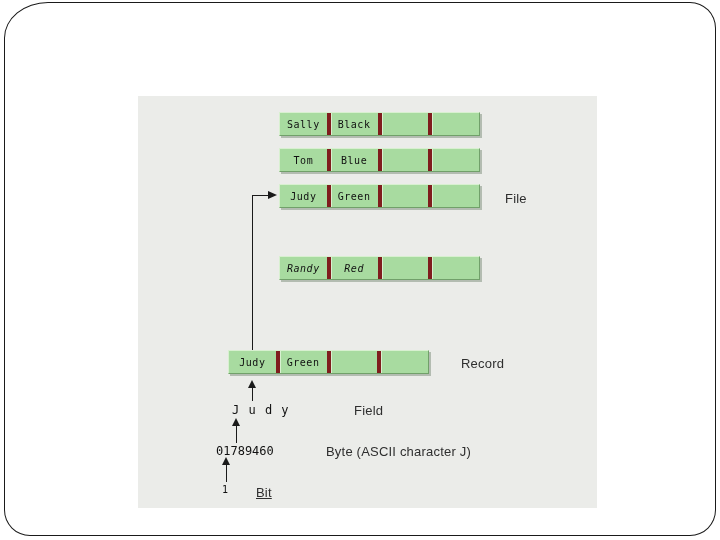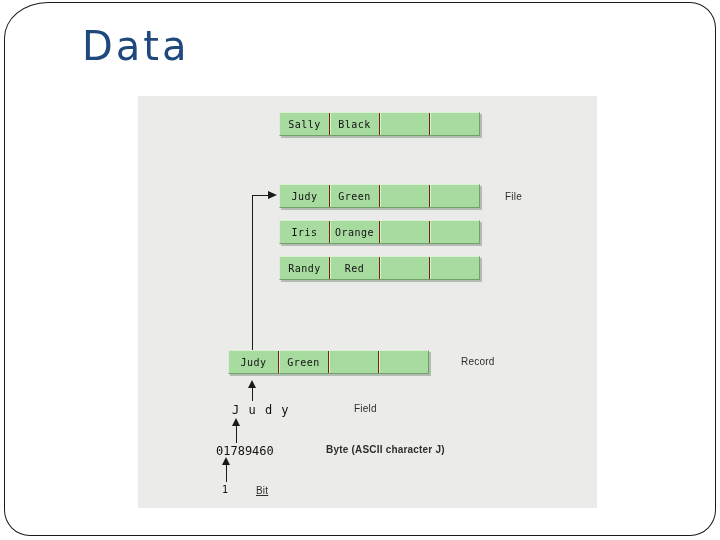--- a/index.html
+++ b/index.html
@@ -26,23 +26,23 @@
     background:#a8dba0; display:flex;
     border:1px solid; border-color:#d8f0d0 #71a06a #71a06a #d8f0d0;
     box-shadow:2px 2px 0 rgba(110,130,108,0.45);
     box-sizing:border-box;
   }
   .cell {
     flex:1 1 0; display:flex; align-items:center; justify-content:center;
     font-family:"DejaVu Sans Mono", monospace; font-size:10px; color:#111;
     letter-spacing:0.5px; overflow:hidden; white-space:nowrap;
   }
-  .cell + .cell { border-left:1px solid #7f1d1d; box-shadow:inset 1px 0 0 #d8f0d0; }
+  .cell + .cell { border-left:4px solid #7f1d1d; box-shadow:inset 1px 0 0 #d8f0d0; }
   .lbl {
-    position:absolute; font-size:10px; color:#2e2e2e; white-space:nowrap;
+    position:absolute; font-size:13px; color:#2e2e2e; white-space:nowrap;
     letter-spacing:0.2px;
   }
   .mono {
     position:absolute; font-family:"DejaVu Sans Mono", monospace;
     font-size:12px; color:#111; white-space:nowrap;
   }
   .vline { position:absolute; width:1px; background:#1a1a1a; }
   .hline { position:absolute; height:1px; background:#1a1a1a; }
   .arrow-up {
     position:absolute; width:0; height:0;
@@ -53,43 +53,42 @@
     position:absolute; width:0; height:0;
     border-top:4px solid transparent; border-bottom:4px solid transparent;
     border-left:9px solid #1a1a1a;
   }
 </style>
 </head>
 <body>
 
 <div class="slide">
   <div class="slide-border"></div>
-  <h1 class="title">Data</h1>
 
   <div class="panel">
 
     <div class="grow" style="left:141px; top:16px;">
       <div class="cell">Sally</div>
       <div class="cell">Black</div>
       <div class="cell"></div>
       <div class="cell"></div>
     </div>
+    <div class="grow" style="left:141px; top:52px;">
+      <div class="cell">Tom</div>
+      <div class="cell">Blue</div>
+      <div class="cell"></div>
+      <div class="cell"></div>
+    </div>
     <div class="grow" style="left:141px; top:88px;">
       <div class="cell">Judy</div>
       <div class="cell">Green</div>
       <div class="cell"></div>
       <div class="cell"></div>
     </div>
-    <div class="grow" style="left:141px; top:124px;">
-      <div class="cell">Iris</div>
-      <div class="cell">Orange</div>
-      <div class="cell"></div>
-      <div class="cell"></div>
-    </div>
-    <div class="grow" style="left:141px; top:160px;">
+    <div class="grow" style="left:141px; top:160px;font-style:italic;">
       <div class="cell">Randy</div>
       <div class="cell">Red</div>
       <div class="cell"></div>
       <div class="cell"></div>
     </div>
     <div class="lbl" style="left:367px; top:95px;">File</div>
 
     <div class="vline" style="left:114px; top:99px; height:155px;"></div>
     <div class="hline" style="left:114px; top:99px; width:17px;"></div>
     <div class="arrow-right" style="left:130px; top:95px;"></div>
@@ -103,21 +102,21 @@
     <div class="lbl" style="left:315px; top:260px;padding-left:8px;">Record</div>
 
     <div class="arrow-up" style="left:110px; top:284px;"></div>
     <div class="vline" style="left:114px; top:291px; height:14px;"></div>
     <div class="mono" style="left:94px; top:307px; letter-spacing:1px;">J u d y</div>
     <div class="lbl" style="left:188px; top:307px;padding-left:28px;">Field</div>
 
     <div class="arrow-up" style="left:94px; top:322px;"></div>
     <div class="vline" style="left:98px; top:329px; height:18px;"></div>
     <div class="mono" style="left:78px; top:348px;">01789460</div>
-    <div class="lbl" style="left:188px; top:348px;font-weight:bold;">Byte (ASCII character J)</div>
+    <div class="lbl" style="left:188px; top:348px;">Byte (ASCII character J)</div>
 
     <div class="arrow-up" style="left:84px; top:361px;"></div>
     <div class="vline" style="left:88px; top:368px; height:18px;"></div>
     <div class="mono" style="left:84px; top:388px; font-size:10px;">1</div>
     <div class="lbl" style="left:118px; top:389px;text-decoration:underline;">Bit</div>
 
   </div>
 </div>
 
 </body></html>

